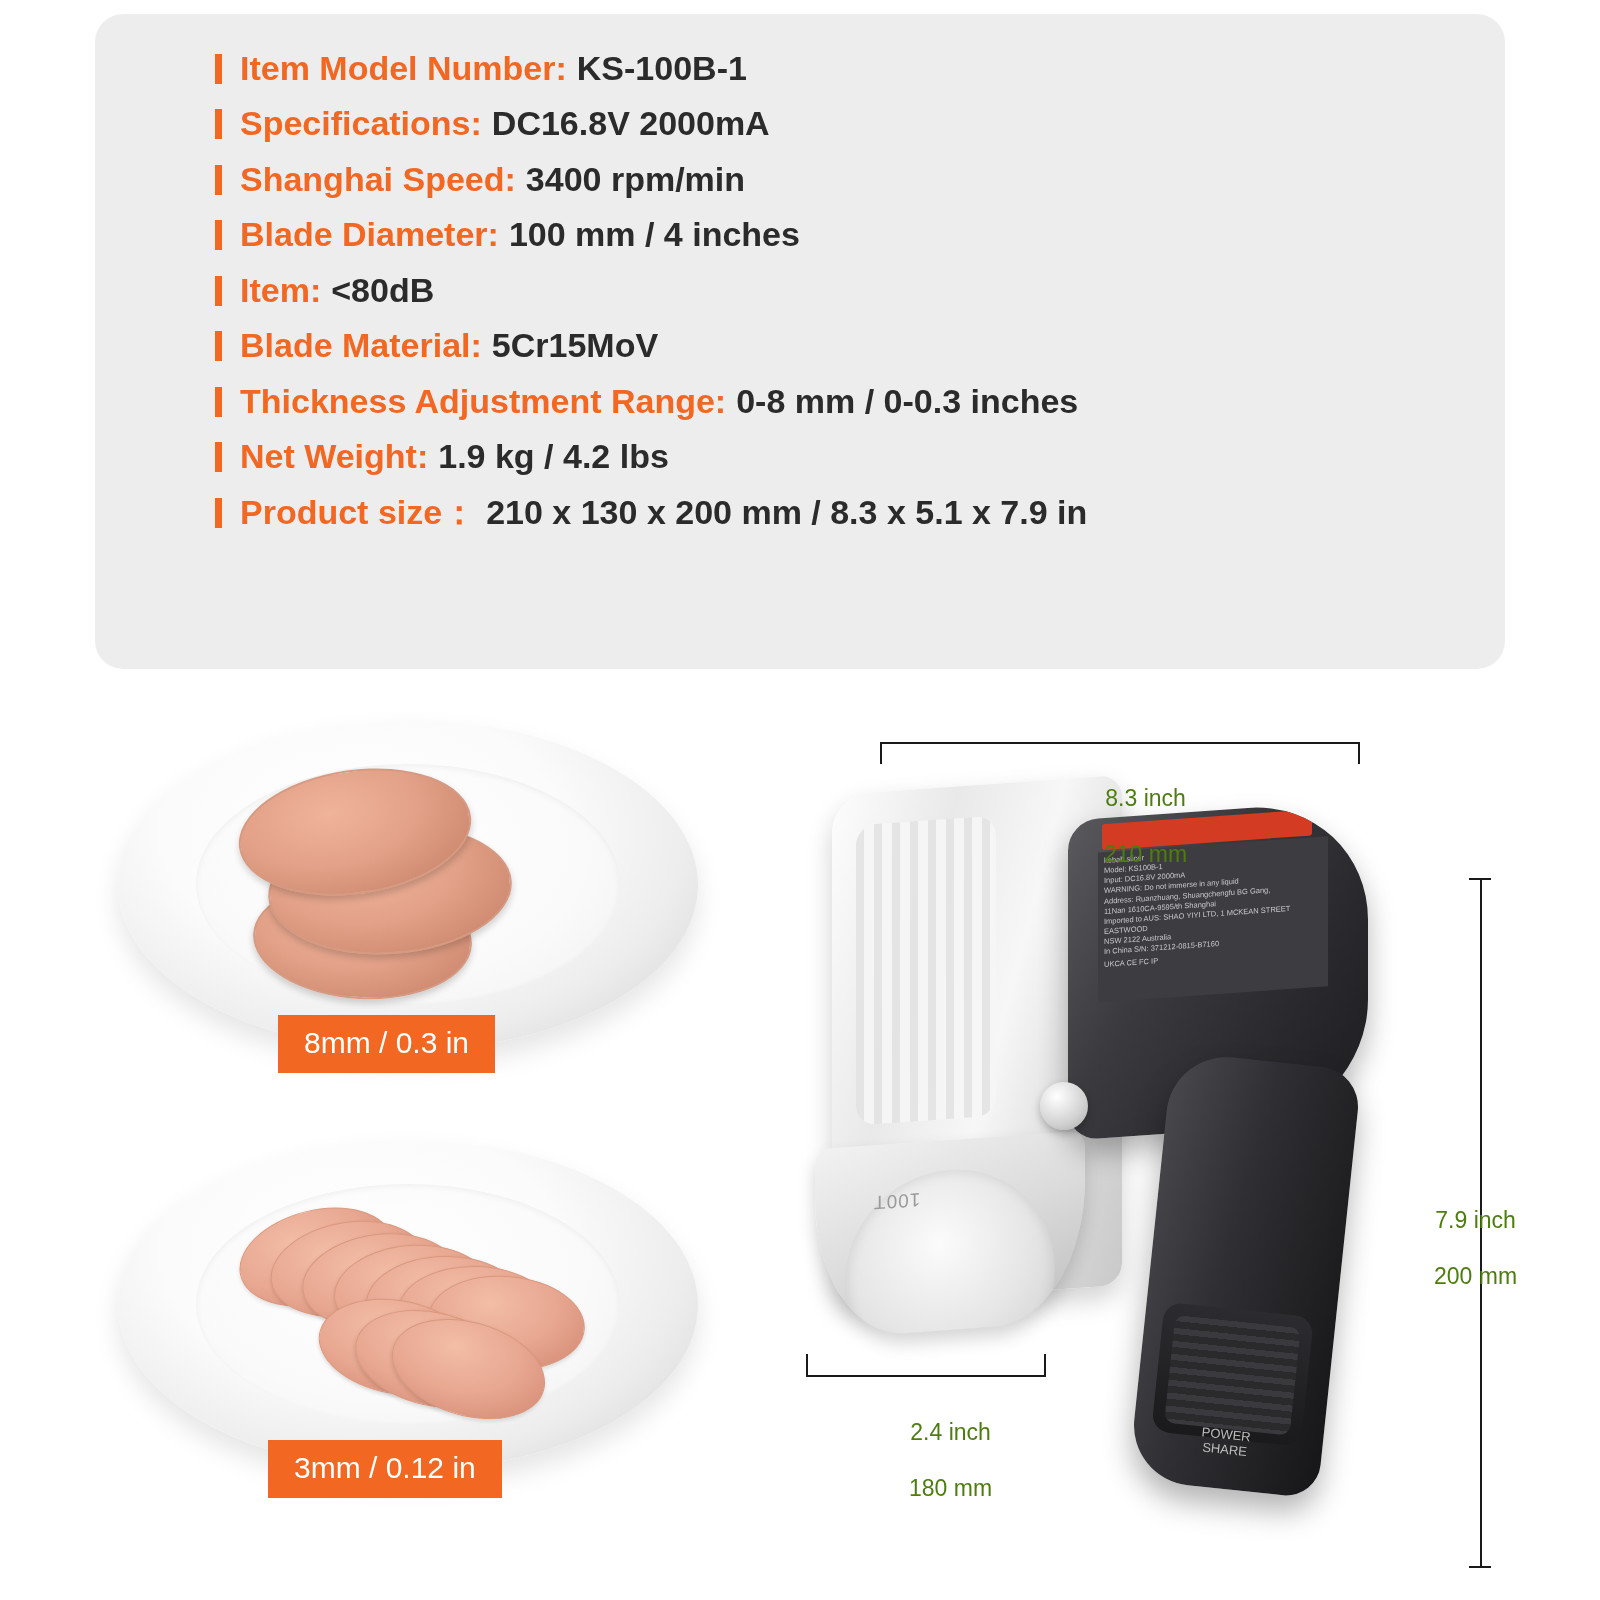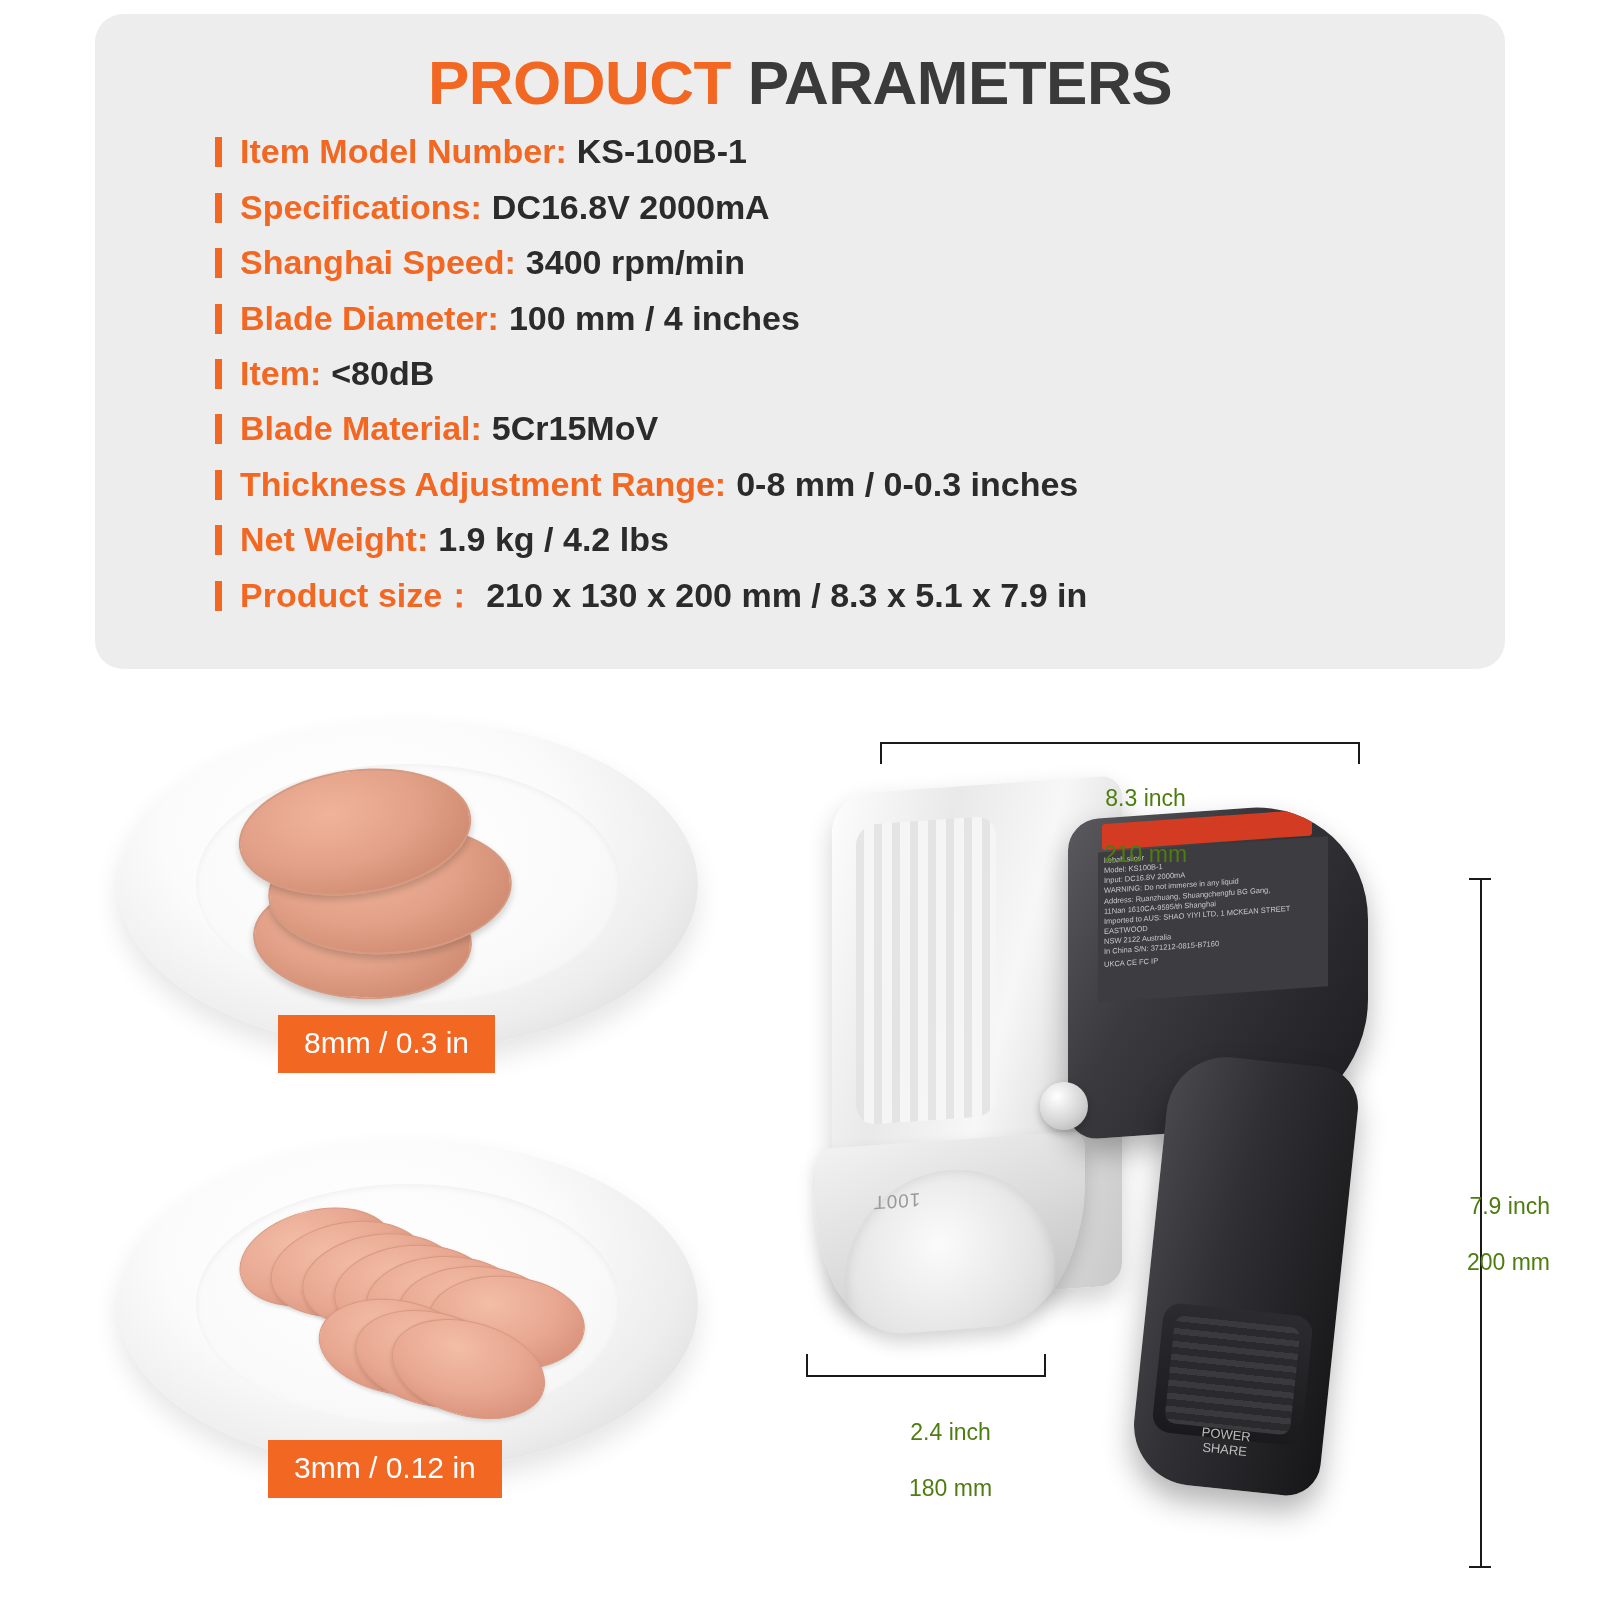--- a/index.html
+++ b/index.html
@@ -290,23 +290,20 @@
     color: #4d7c0f;
     line-height: 1.22;
     text-align: center;
     white-space: pre;
   }
 </style>
 </head>
 <body>
 
 <div class="spec-panel">
-  <div class="panel-title">
-    <span class="t-orange">PRODUCT </span><span class="t-dark">PARAMETERS</span>
-  </div>
 
   <div class="spec-list">
     <div class="spec-row">
       <span class="bullet"></span>
       <span class="spec-label">Item Model Number:</span>
       <span class="spec-value">KS-100B-1</span>
     </div>
     <div class="spec-row">
       <span class="bullet"></span>
       <span class="spec-label">Specifications:</span>
@@ -422,21 +419,21 @@
       <div class="dim-text" style="left:190px; top:26px; width:280px;">
         <span>8.3 inch</span><br>
         <span>210 mm</span>
       </div>
     </div>
 
     <div class="dim">
       <div class="dim-line-v" style="left:690px; top:148px; height:690px;"></div>
       <div class="tick-h" style="left:679px; top:148px;"></div>
       <div class="tick-h" style="left:679px; top:836px;"></div>
-      <div class="dim-text" style="left:560px; top:434px; width:200px; text-align:right;">
+      <div class="dim-text" style="left:560px; top:448px; width:200px; text-align:center;">
         <span>7.9 inch</span><br>
         <span>200 mm</span>
       </div>
     </div>
 
     <div class="dim">
       <div class="dim-line-h" style="left:16px; top:645px; width:240px;"></div>
       <div class="tick-v" style="left:16px; top:624px;"></div>
       <div class="tick-v" style="left:254px; top:624px;"></div>
       <div class="dim-text" style="left:0px; top:660px; width:270px;">

